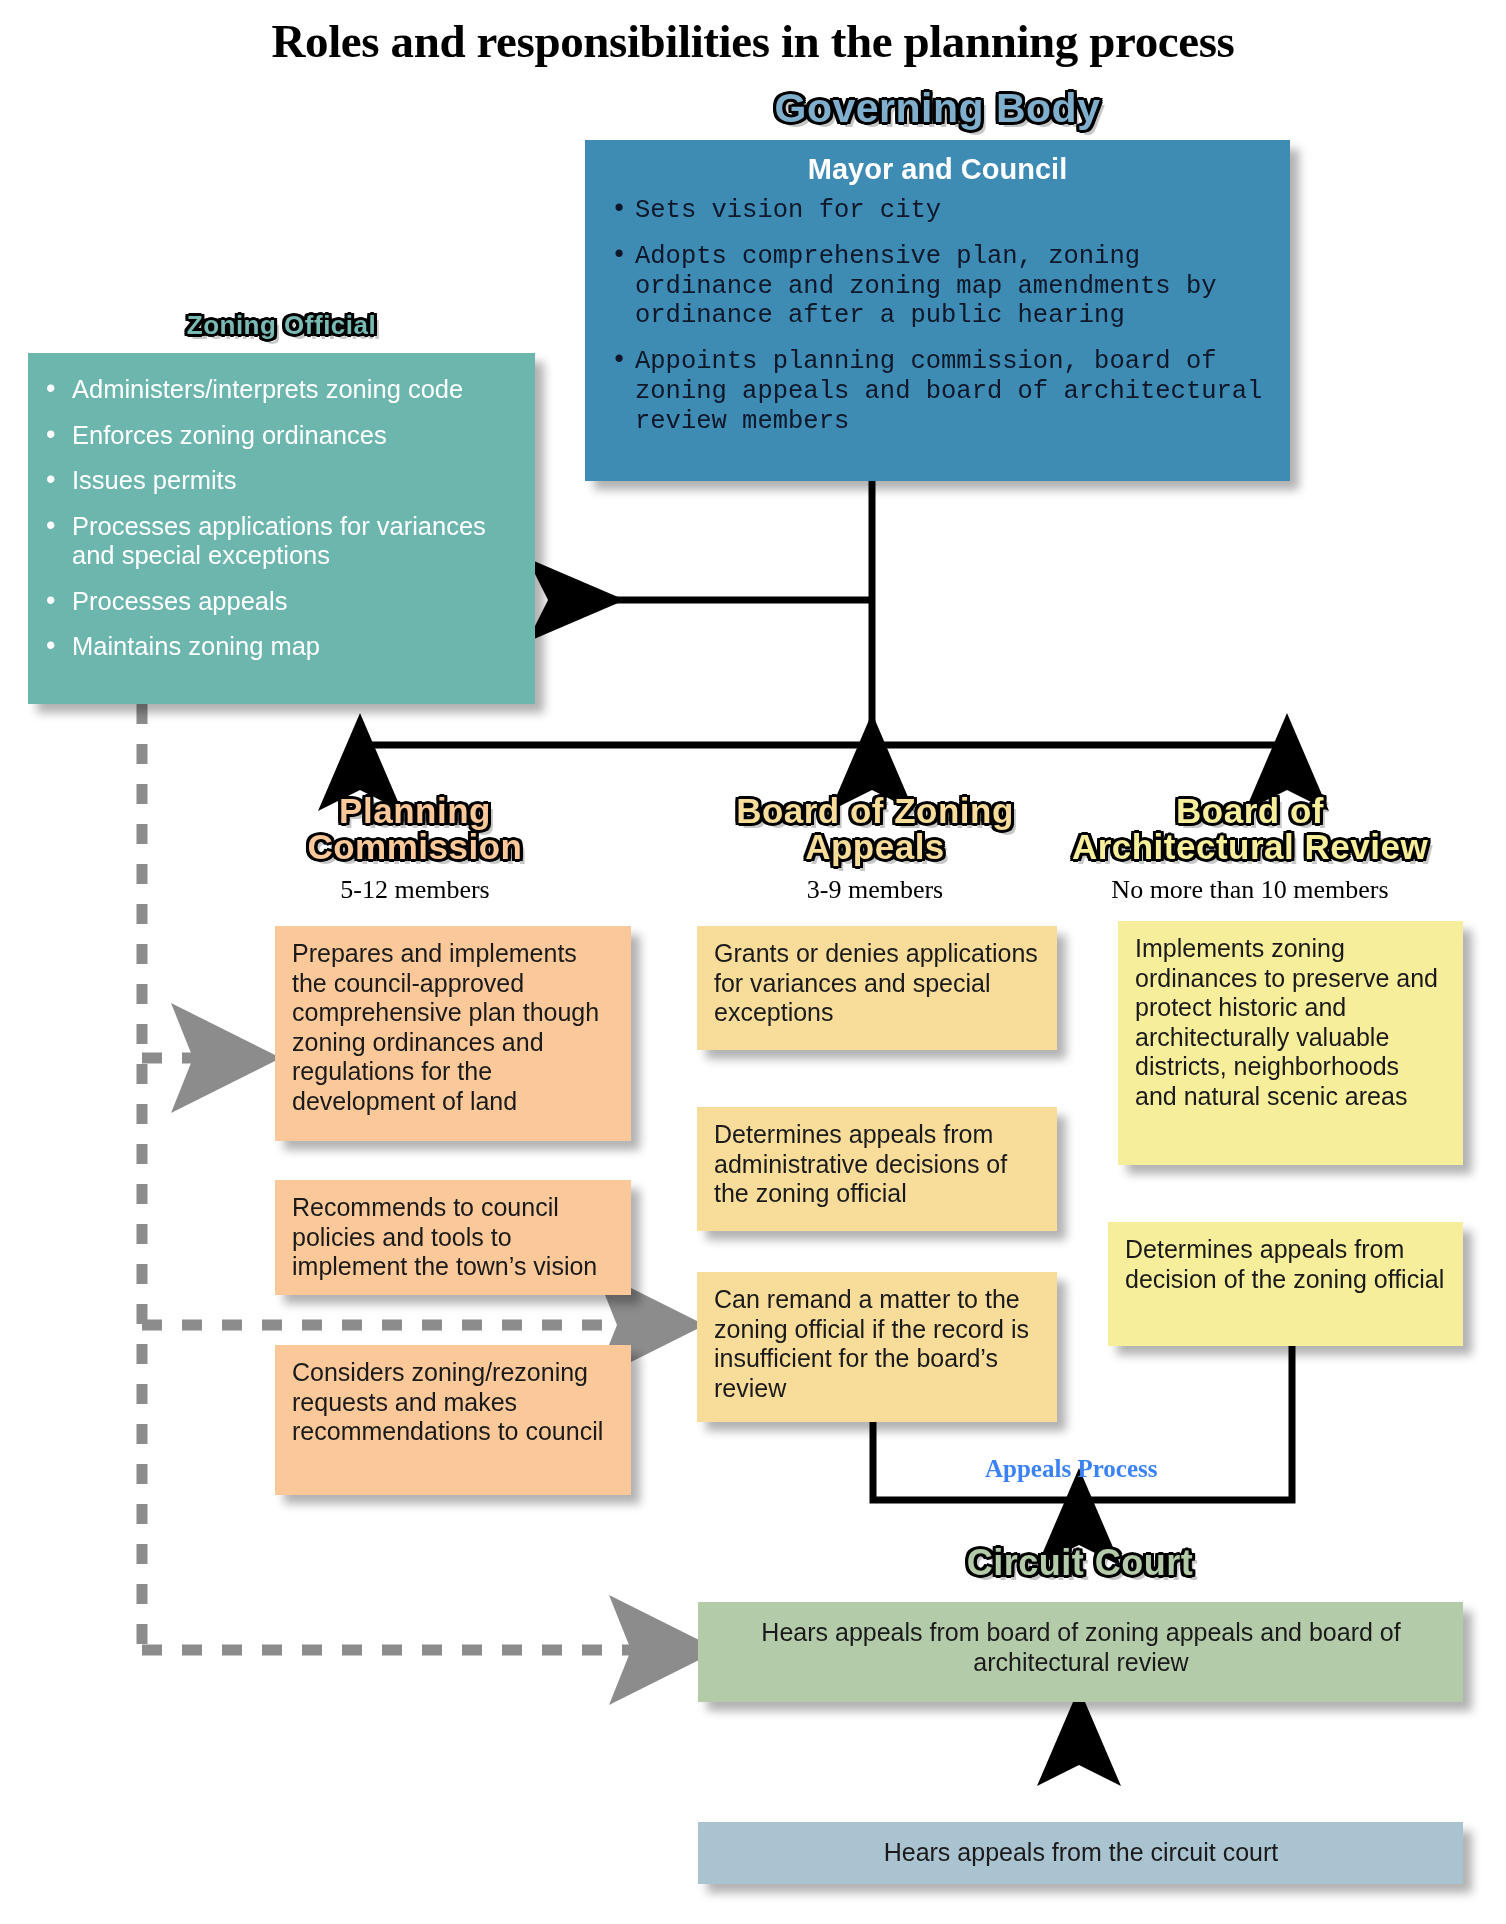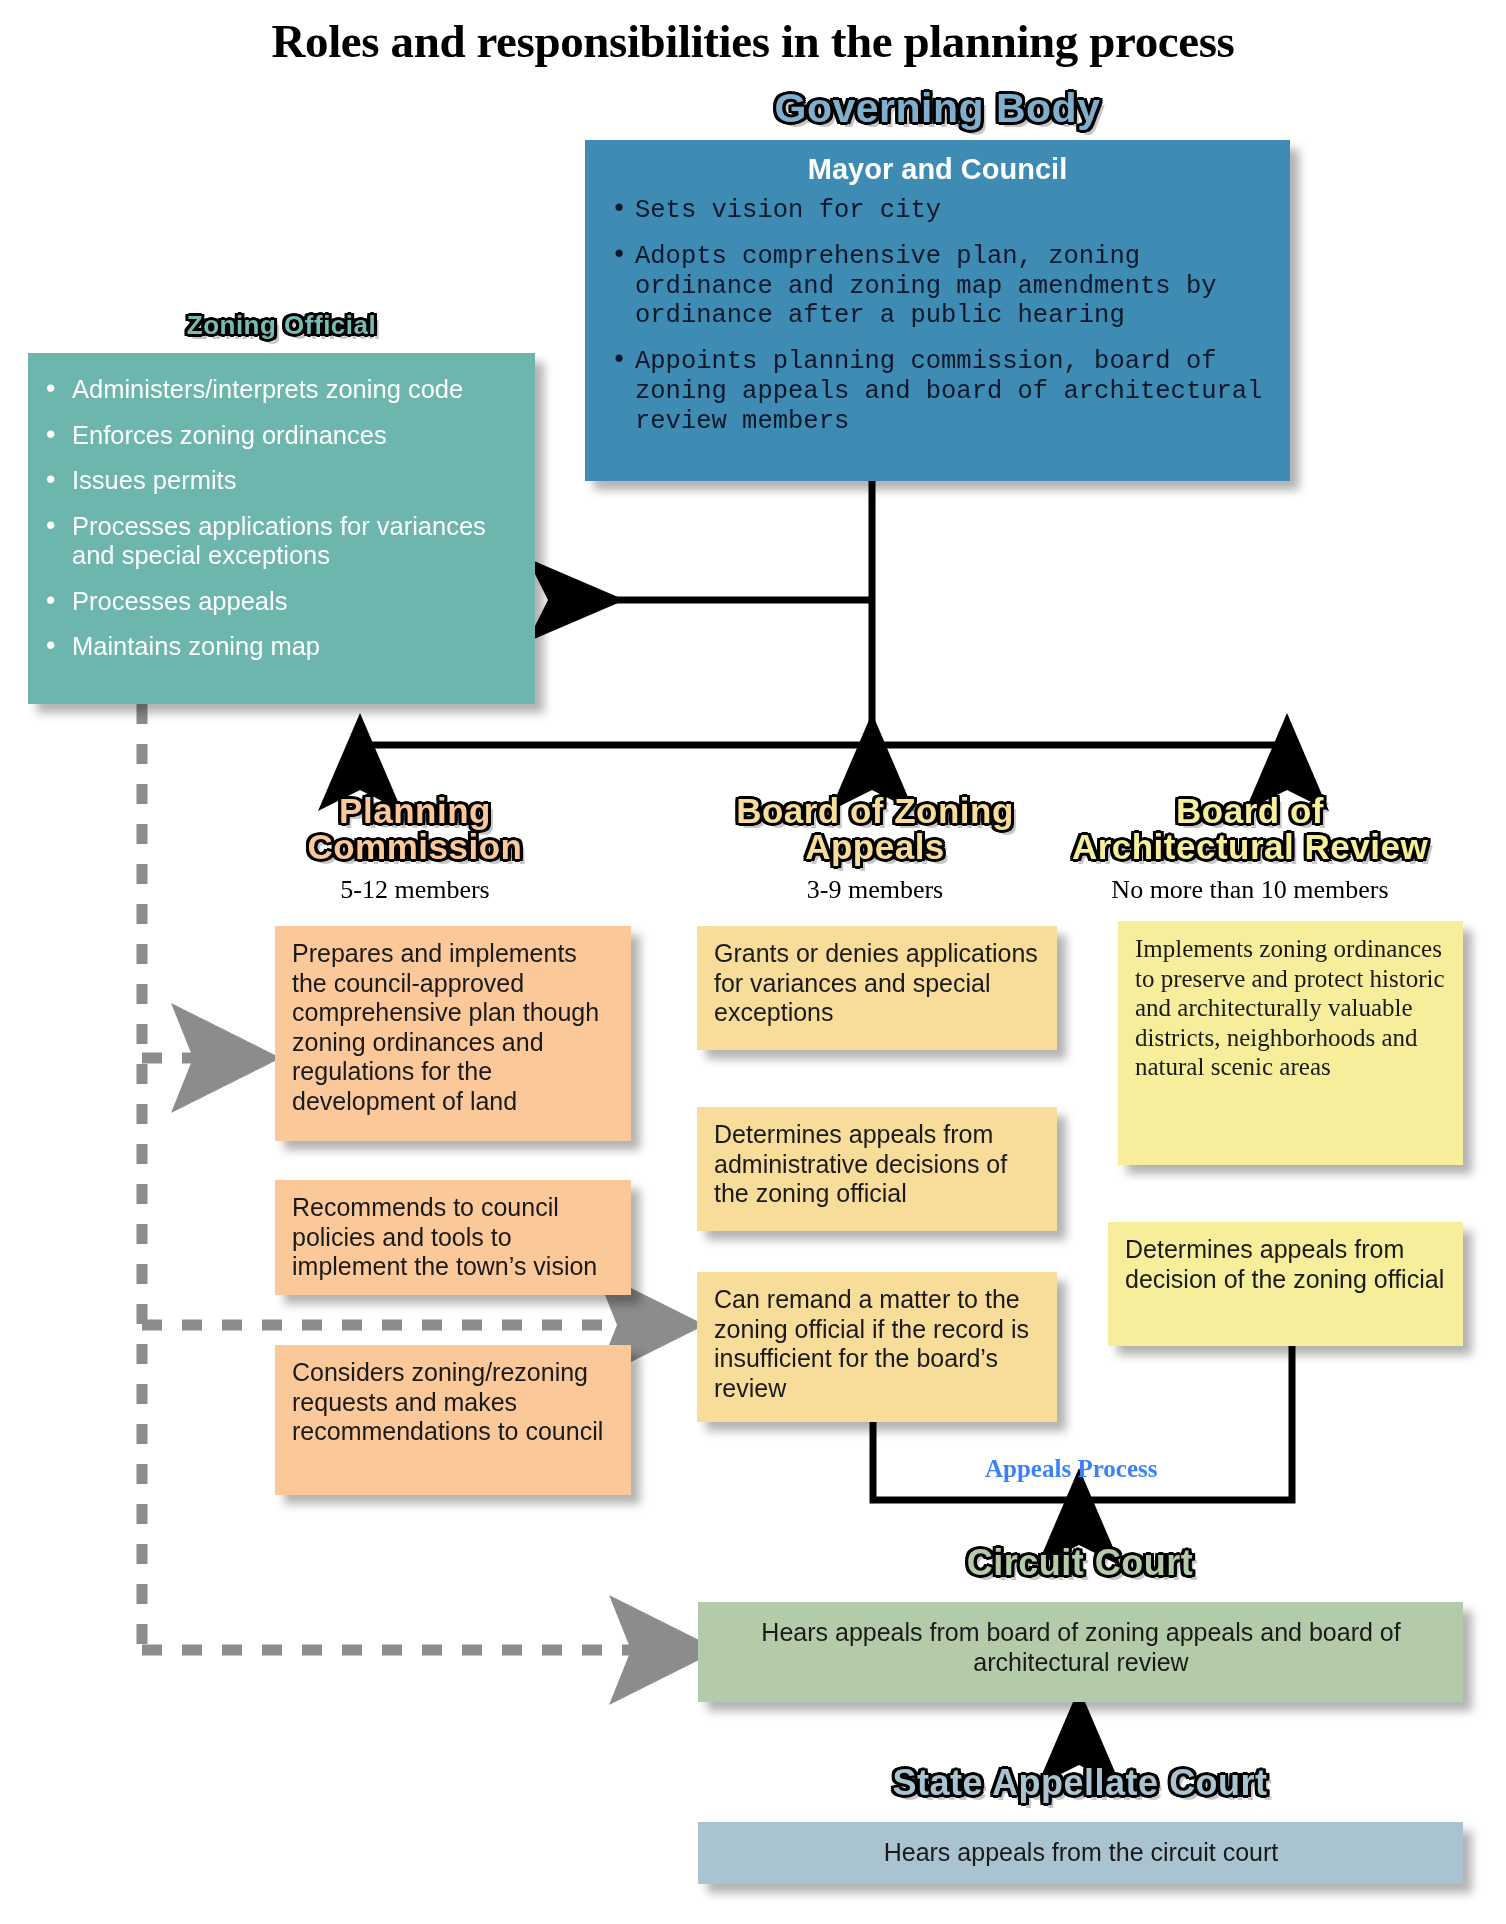--- a/index.html
+++ b/index.html
@@ -210,28 +210,25 @@
   <div class="card gold" style="left:697px; top:926px; width:360px; height:124px;">Grants or denies applications for variances and special exceptions</div>
   <div class="card gold" style="left:697px; top:1107px; width:360px; height:124px;">Determines appeals from administrative decisions of the zoning official</div>
   <div class="card gold" style="left:697px; top:1272px; width:360px; height:150px;">Can remand a matter to the zoning official if the record is insufficient for the board’s review</div>
 
   <div class="fancy fancy-outline lemon" style="left:1000px; top:793px; width:500px; font-size:35px;">
     <span>Board of</span>
     <span>Architectural Review</span>
   </div>
   <div class="members" style="left:1000px; top:875px; width:500px;text-align:center;">No more than 10 members</div>
 
-  <div class="card lemon" style="left:1118px; top:921px; width:345px; height:244px;font-family:Liberation Serif, serif;">Implements zoning ordinances to preserve and protect historic and architecturally valuable districts, neighborhoods and natural scenic areas</div>
+  <div class="card lemon" style="left:1118px; top:921px; width:345px; height:244px;">Implements zoning ordinances to preserve and protect historic and architecturally valuable districts, neighborhoods and natural scenic areas</div>
   <div class="card lemon" style="left:1108px; top:1222px; width:355px; height:124px;">Determines appeals from decision of the zoning official</div>
 
   <div class="appeals-label" style="left:985px; top:1455px;">Appeals Process</div>
 
   <div class="fancy fancy-outline sage" style="left:700px; top:1545px; width:760px; font-size:36px;">
     <span>Circuit Court</span>
   </div>
   <div class="card sage" style="left:698px; top:1602px; width:765px; height:100px; padding-top:16px;">Hears appeals from board of zoning appeals and board of architectural review</div>
 
-  <div class="fancy fancy-outline steel" style="left:700px; top:1765px; width:760px; font-size:36px;">
-    <span>State Appellate Court</span>
-  </div>
   <div class="card steel" style="left:698px; top:1822px; width:765px; height:62px; padding-top:16px;">Hears appeals from the circuit court</div>
 
 </div>
 
 </body></html>

